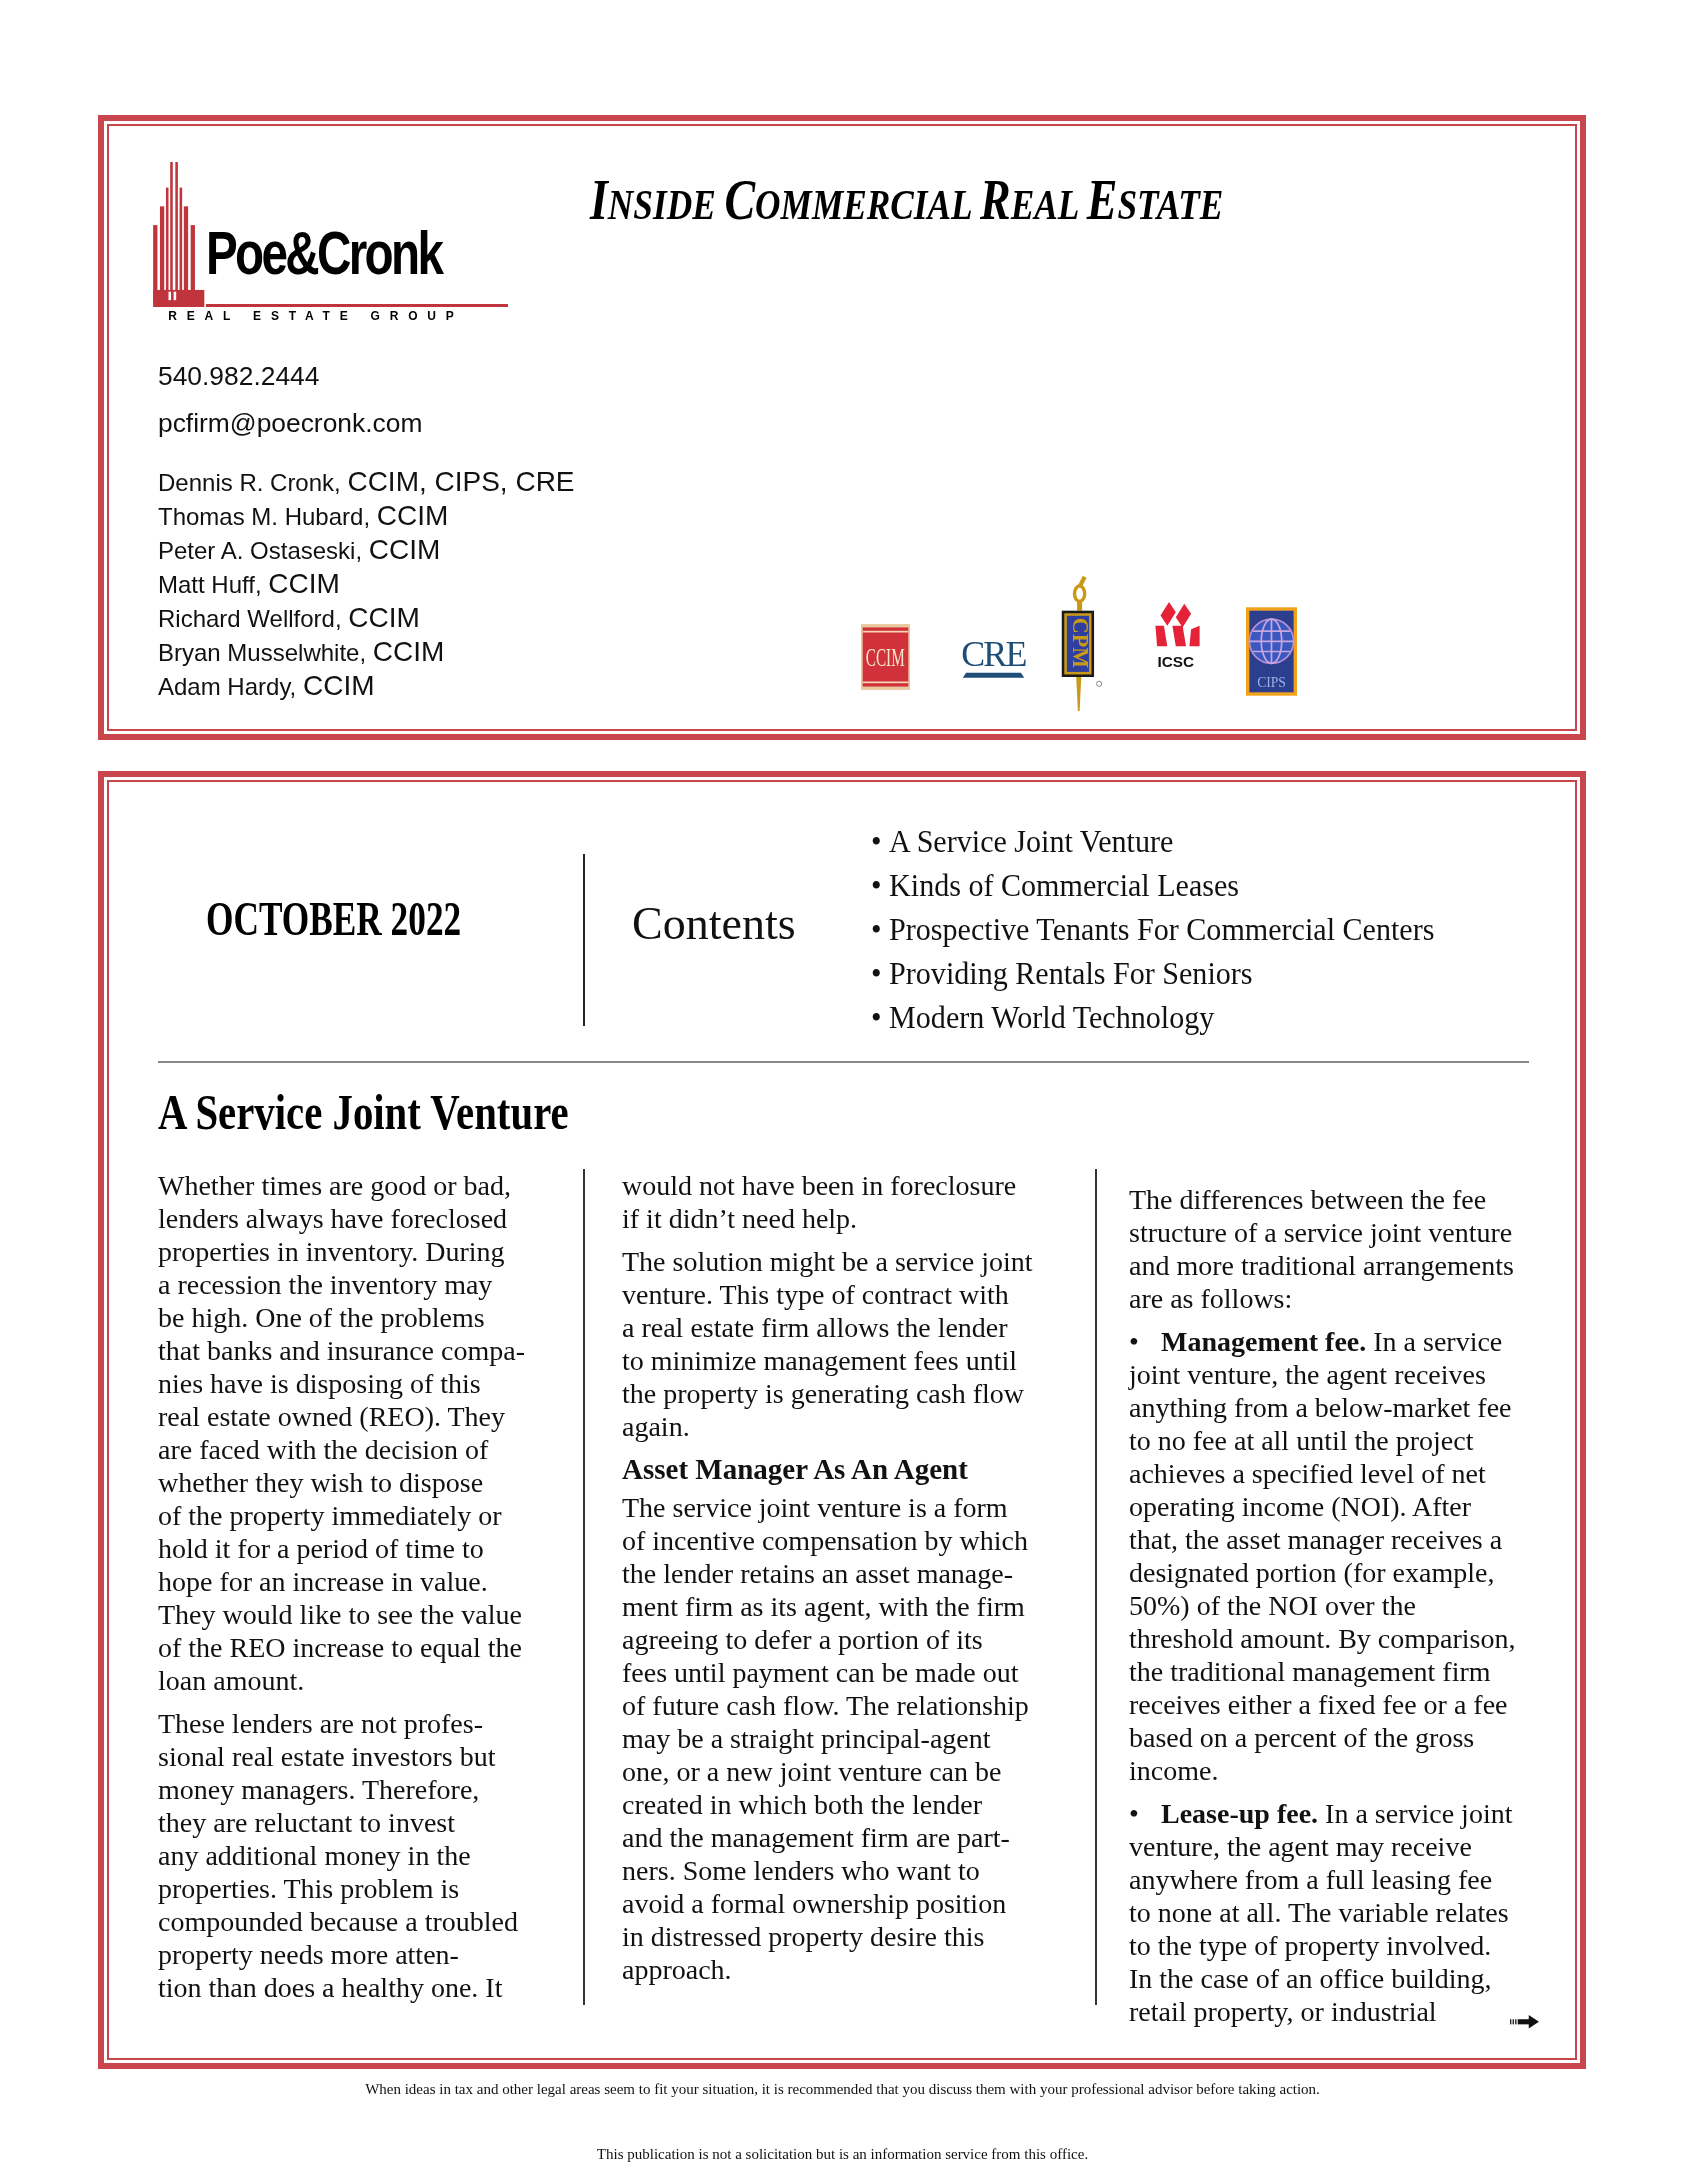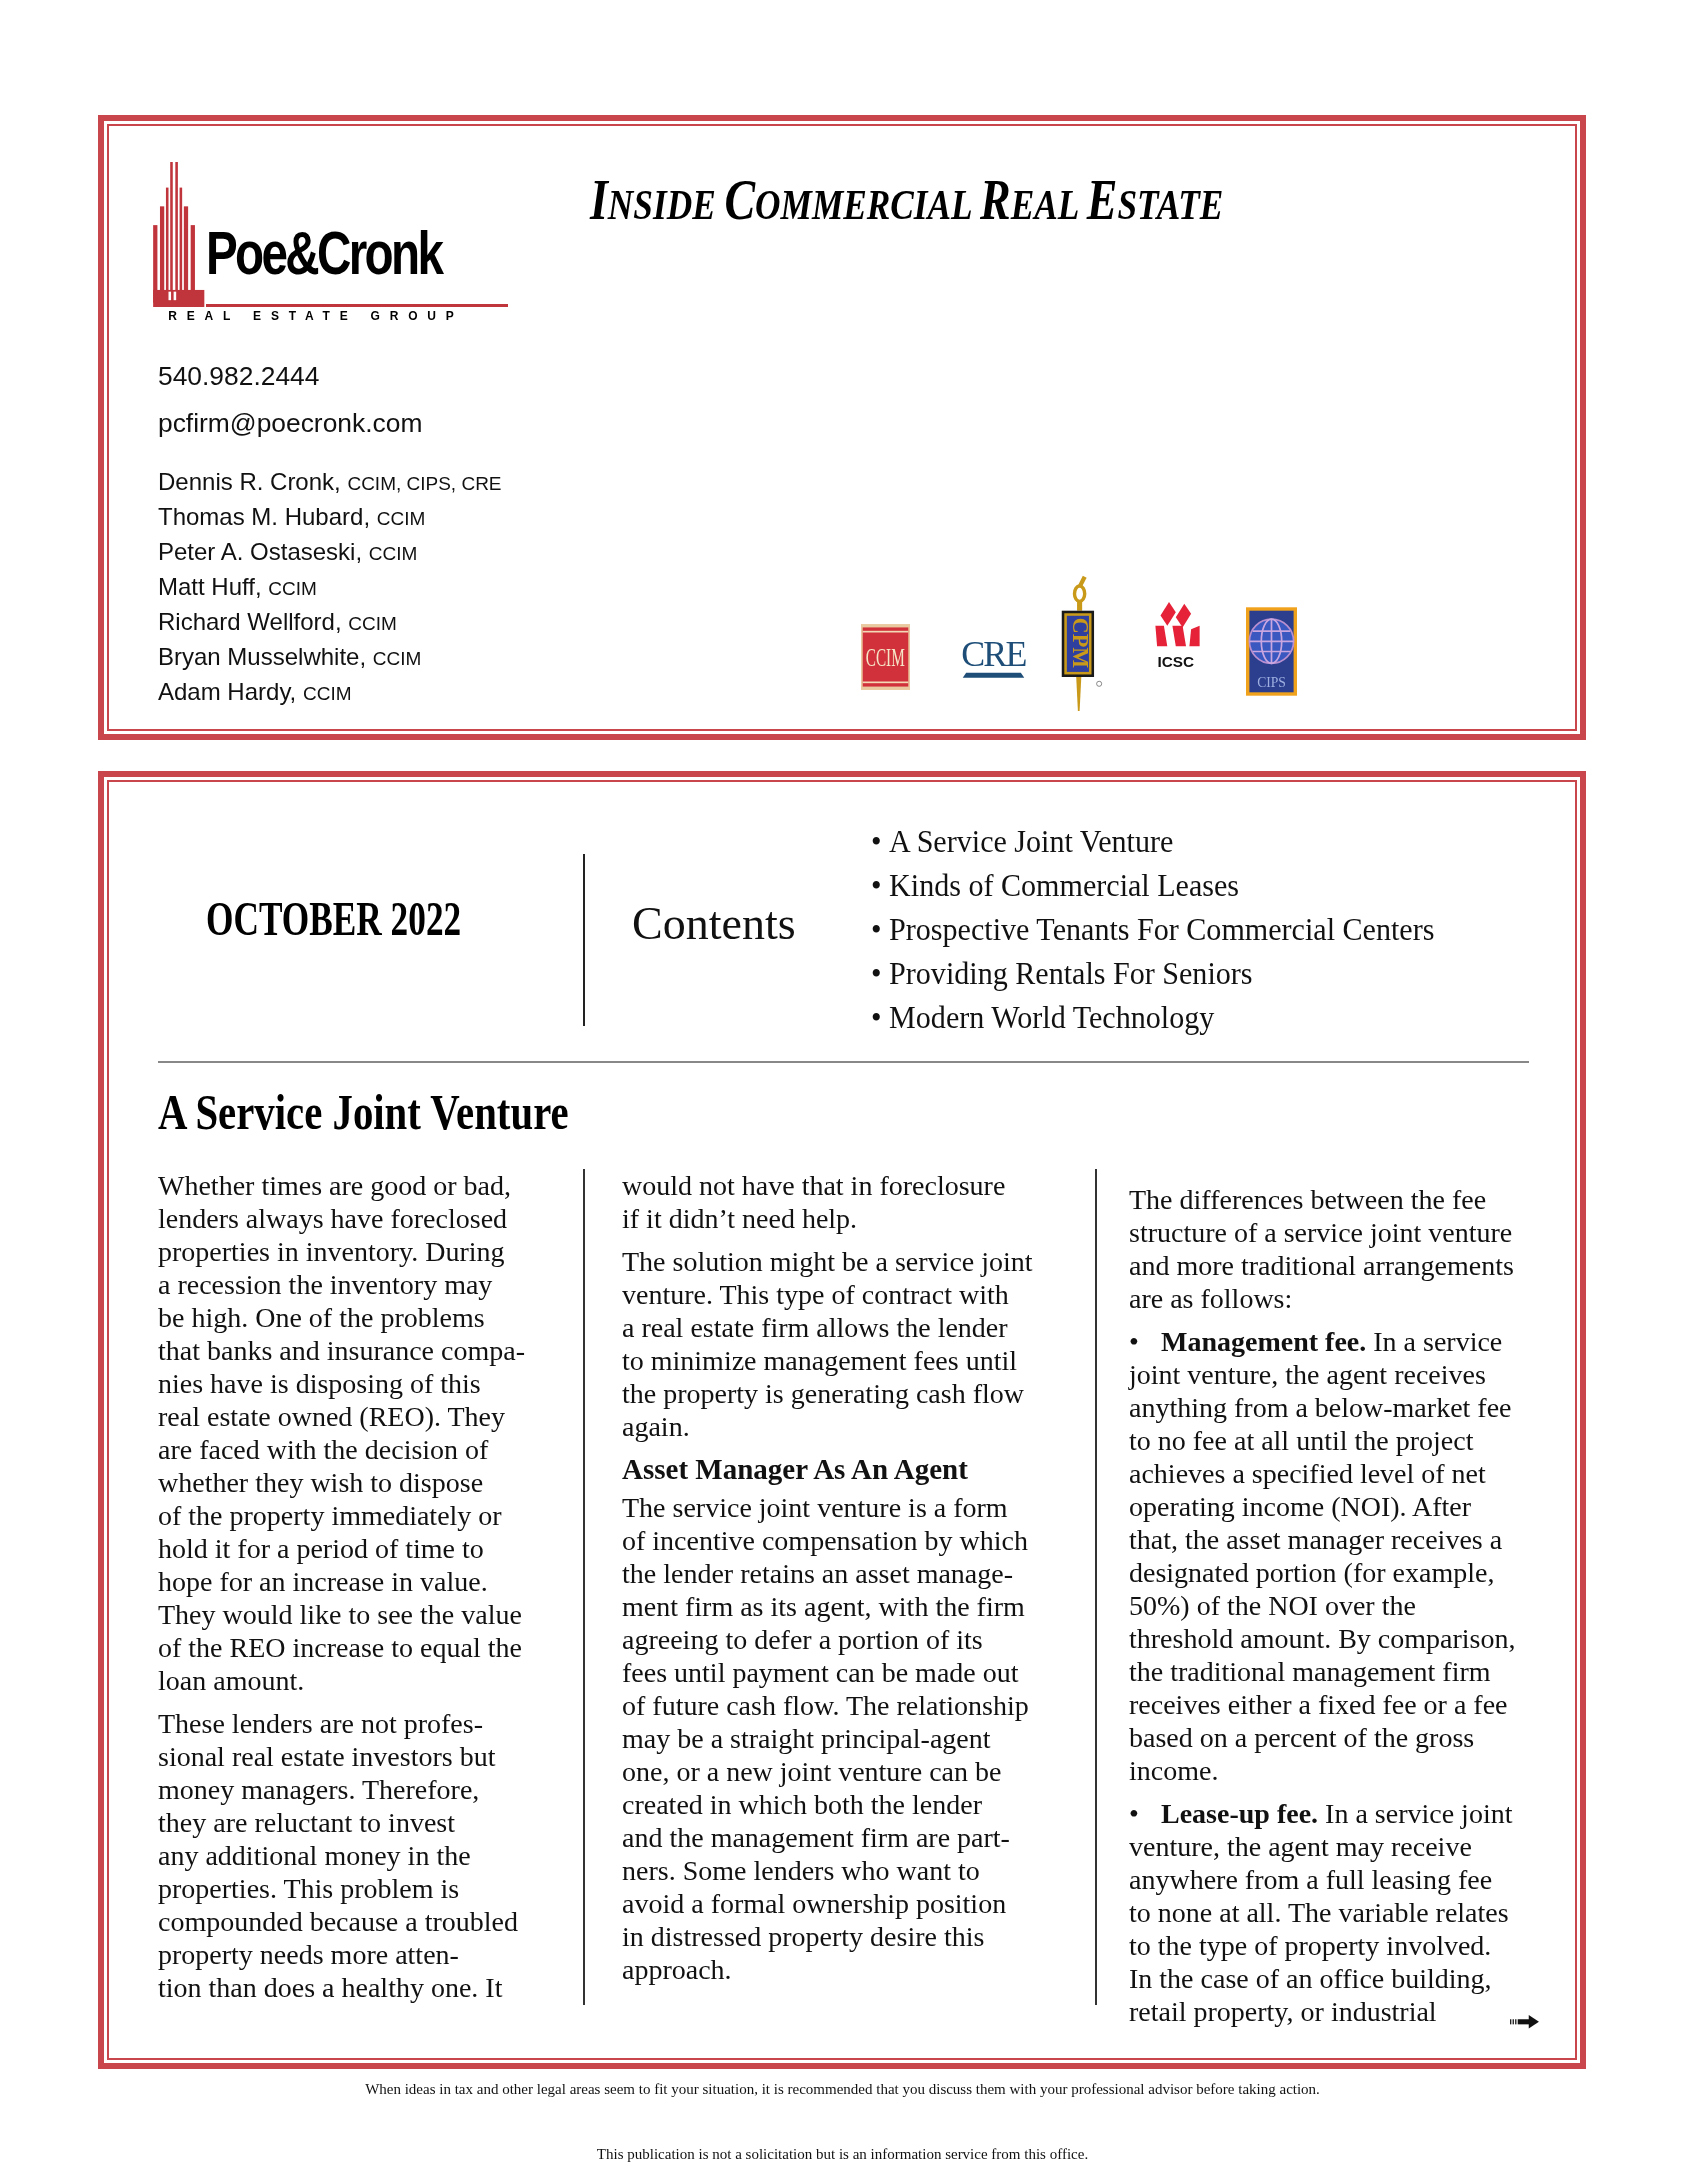--- a/index.html
+++ b/index.html
@@ -16,21 +16,21 @@
     .logo-sub { position: absolute; left: 15.3px; top: 147px; font-family: "Liberation Sans", sans-serif; font-weight: bold; font-size: 12px; letter-spacing: 9.8px; color: #000; }
 
     .masthead { position: absolute; left: 590px; top: 168px; font-family: "Liberation Serif", serif; font-style: italic; font-weight: bold; color: #000; white-space: nowrap; transform: scaleX(0.82); transform-origin: left top; }
     .masthead .big { font-size: 56px; }
     .masthead .small { font-size: 43px; }
 
     .contact { position: absolute; left: 158px; font-family: Liberation Sans, sans-serif; font-size: 26.4px; color: #111; }
     #phone { top: 361px; }
     #email { top: 408px; }
     .staff { position: absolute; left: 158px; top: 465px; font-family: "Liberation Sans", sans-serif; font-size: 24px; line-height: 33px; color: #111; }
-    .staff .cred { font-size: 19px; }
+    .staff .cred { font-size: 28px; }
 
     .badges { position: absolute; left: 852px; top: 566px; width: 681px; height: 145px; }
     .badge { position: absolute; }
 
     
     .issue-date { position: absolute; left: 206px; top: 890px; font-family: "Liberation Serif", serif; font-weight: bold; font-size: 49px; transform: scaleX(0.72); transform-origin: left top; white-space: nowrap; color: #000; }
     .vrule { position: absolute; left: 583px; top: 854px; width: 1.7px; height: 172px; background: #222; }
     .contents-label { position: absolute; left: 632px; top: 897px; font-family: "Liberation Serif", serif; font-size: 46px; color: #111; }
     .toc { position: absolute; left: 871px; top: 819px; list-style: none; margin: 0; padding: 0; font-family: "Liberation Serif", serif; font-size: 32px; line-height: 44px; color: #111; transform: scaleX(0.94); transform-origin: left top; white-space: nowrap; }
     .toc li::before { content: "\2022\00a0"; }
@@ -205,21 +205,21 @@
       <span class="line">any additional money in the</span>
       <span class="line">properties. This problem is</span>
       <span class="line">compounded because a troubled</span>
       <span class="line">property needs more atten-</span>
       <span class="line">tion than does a healthy one. It</span>
     </p>
 </div>
 
 <div class="col" id="col2">
   <p>
-      <span class="line">would not have that in foreclosure</span>
+      <span class="line">would not have been in foreclosure</span>
       <span class="line">if it didn’t need help.</span>
     </p>
   <p>
       <span class="line">The solution might be a service joint</span>
       <span class="line">venture. This type of contract with</span>
       <span class="line">a real estate firm allows the lender</span>
       <span class="line">to minimize management fees until</span>
       <span class="line">the property is generating cash flow</span>
       <span class="line">again.</span>
     </p>

